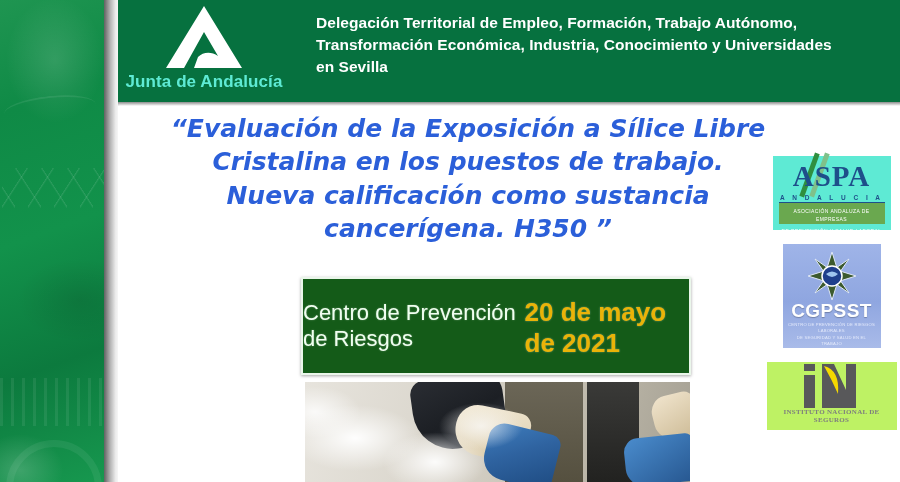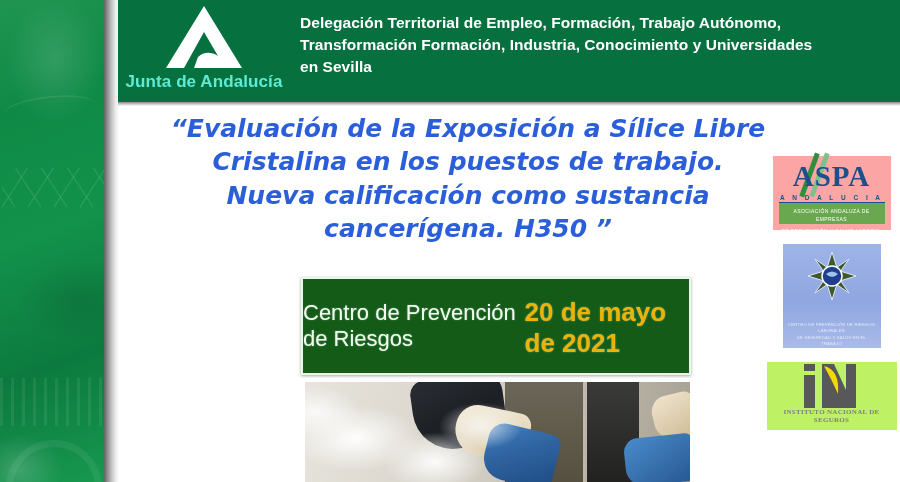--- a/index.html
+++ b/index.html
@@ -60,21 +60,21 @@
   #brand .a-mark { position:absolute; left:38px; top:4px; width:96px; height:66px; }
   #brand-name {
     position:absolute; left:0; top:72px; width:172px; text-align:center;
     color:#5eead4; font-size:17px; font-weight:700; letter-spacing:.1px;
   }
   #dept {
     flex:1 1 auto; padding:12px 12px 0 10px;
     color:#ffffff; font-size:15.5px; font-weight:700; line-height:1.42;
     letter-spacing:.05px;
   }
-  #dept div { white-space:nowrap; }
+  #dept div { white-space:nowrap;margin-left:16px; }
 
   
   #body-area { position:absolute; left:118px; top:106px; width:782px; height:376px; background:#fff; }
 
   #title {
     position:absolute; left:40px; top:6px; width:620px;
     text-align:center; color:#2b5fd9;
     font-family:"DejaVu Sans", sans-serif;
     font-weight:700; font-style:italic; font-size:25px; line-height:1.33;
   }
@@ -143,21 +143,21 @@
       radial-gradient(ellipse 70px 40px at 150px 76px, rgba(255,255,255,.92), rgba(255,255,255,0) 74%),
       radial-gradient(ellipse 60px 34px at 30px 26px, rgba(255,255,255,.82), rgba(255,255,255,0) 76%),
       radial-gradient(ellipse 54px 30px at 196px 40px, rgba(250,250,250,.72), rgba(255,255,255,0) 78%);
   }
 
   
   #logos { position:absolute; left:645px; top:50px; width:137px; }
   .logo-slot { position:relative; margin-bottom:14px; }
 
   
-  #logo-aspa { width:118px; height:74px; margin:0 auto; position:relative; background:#fca5a5; }
+  #logo-aspa { width:118px; height:74px; margin:0 auto; position:relative; background:#5eead4; }
   #logo-aspa .word {
     position:absolute; left:0; top:4px; width:118px; text-align:center;
     font-family:"Liberation Serif", serif; font-size:29px; font-weight:700;
     color:#1e4f8a; letter-spacing:1px;
   }
   #logo-aspa .slash1, #logo-aspa .slash2 {
     position:absolute; top:-4px; width:5px; height:46px; transform:rotate(20deg);
   }
   #logo-aspa .slash1 { left:34px; background:#2f8f3f; }
   #logo-aspa .slash2 { left:44px; background:#7fc18a; }
@@ -216,21 +216,21 @@
 
   <div id="header">
     <div id="brand">
       <svg class="a-mark" viewBox="0 0 96 66">
         <path d="M48 2 L10 64 L28 64 L48 28 L62 52 C55 47 47 48 42 53 L38 64 L86 64 Z" fill="#ffffff"></path>
       </svg>
       <div id="brand-name">Junta de Andalucía</div>
     </div>
     <div id="dept">
       <div>Delegación Territorial de Empleo, Formación, Trabajo Autónomo,</div>
-      <div>Transformación Formación, Industria, Conocimiento y Universidades</div>
+      <div>Transformación Económica, Industria, Conocimiento y Universidades</div>
       <div>en Sevilla</div>
     </div>
   </div>
   <div id="header-shadow"></div>
 
   <div id="body-area">
 
     <div id="title">
       <div>“Evaluación de la Exposición a Sílice Libre</div>
       <div>Cristalina en los puestos de trabajo.</div>
@@ -283,20 +283,21 @@
                 <path d="M24,0 L8,5 L8,-5 Z"></path>
                 <path d="M-17,-17 L-4,-8 L-8,-4 Z"></path>
                 <path d="M17,-17 L4,-8 L8,-4 Z"></path>
                 <path d="M-17,17 L-4,8 L-8,4 Z"></path>
                 <path d="M17,17 L4,8 L8,4 Z"></path>
               </g>
               <circle r="10" fill="#1f3f8c" stroke="#ffffff" stroke-width="1.5"></circle>
               <path d="M-6,-2 q6,-5 12,0 q-6,6 -12,0 z" fill="#9fc5ef"></path>
             </g>
           </svg>
+          <div class="name">CGPSST</div>
           <div class="sub">
             <div>CENTRO DE PREVENCIÓN DE RIESGOS LABORALES</div>
             <div>DE SEGURIDAD Y SALUD EN EL TRABAJO</div>
           </div>
         </div>
       </div>
 
       <div class="logo-slot">
         <div id="logo-insst">
           <svg class="mark" width="76" height="44" viewBox="0 0 76 44">

